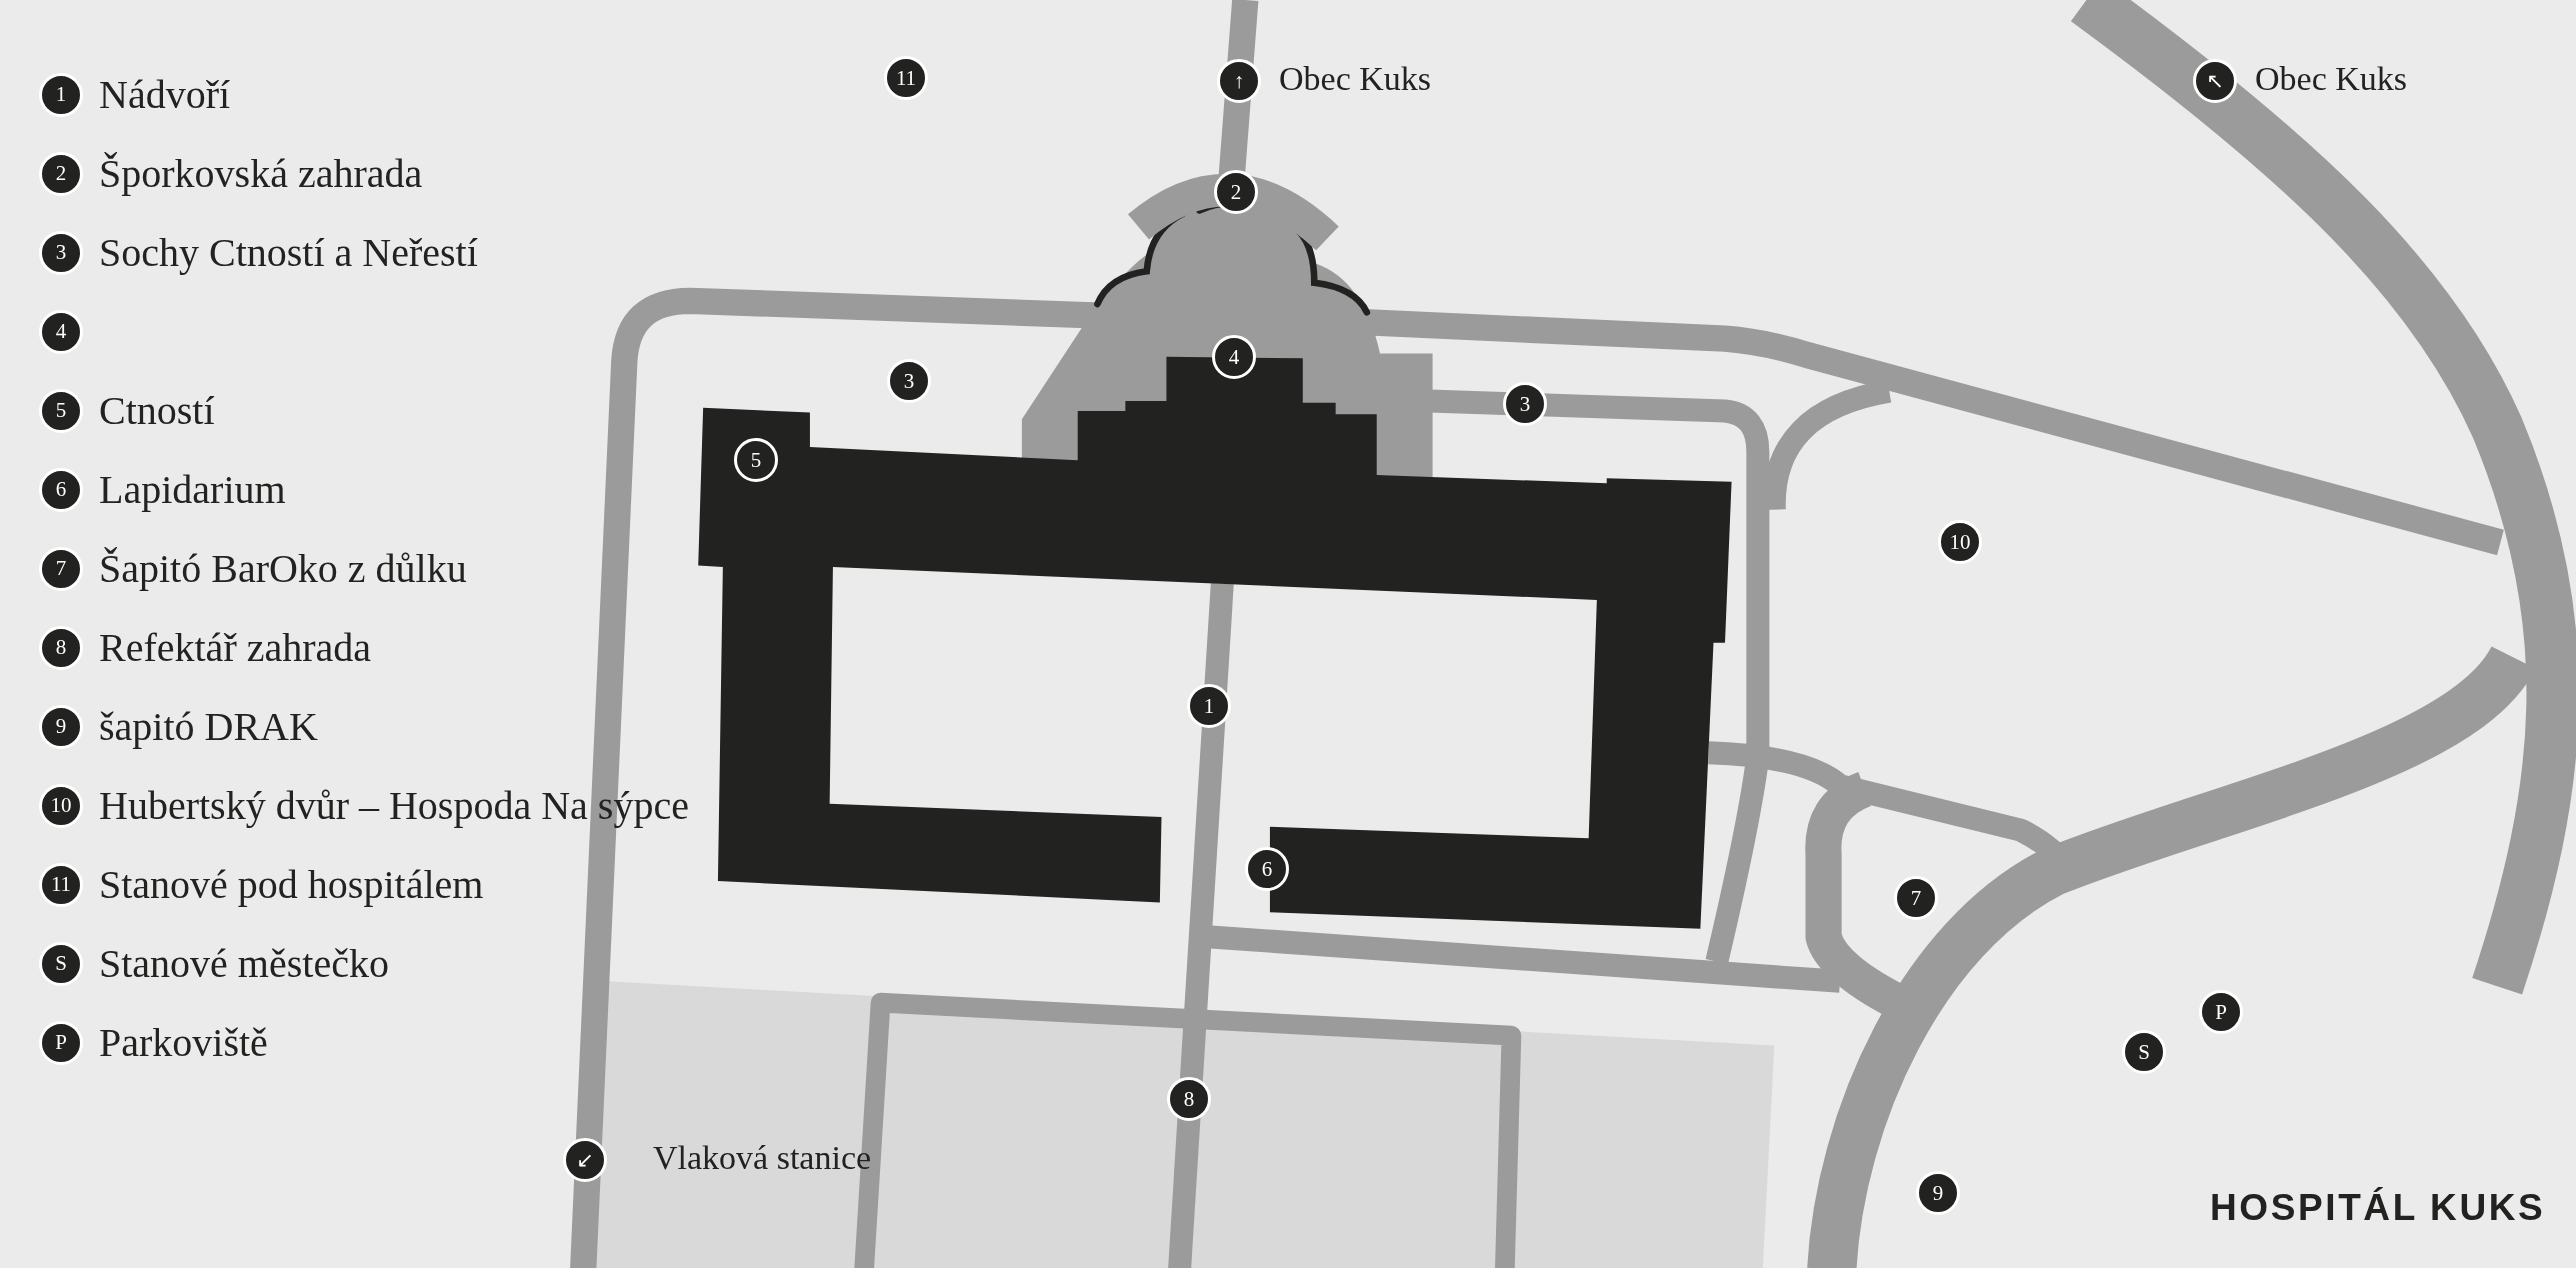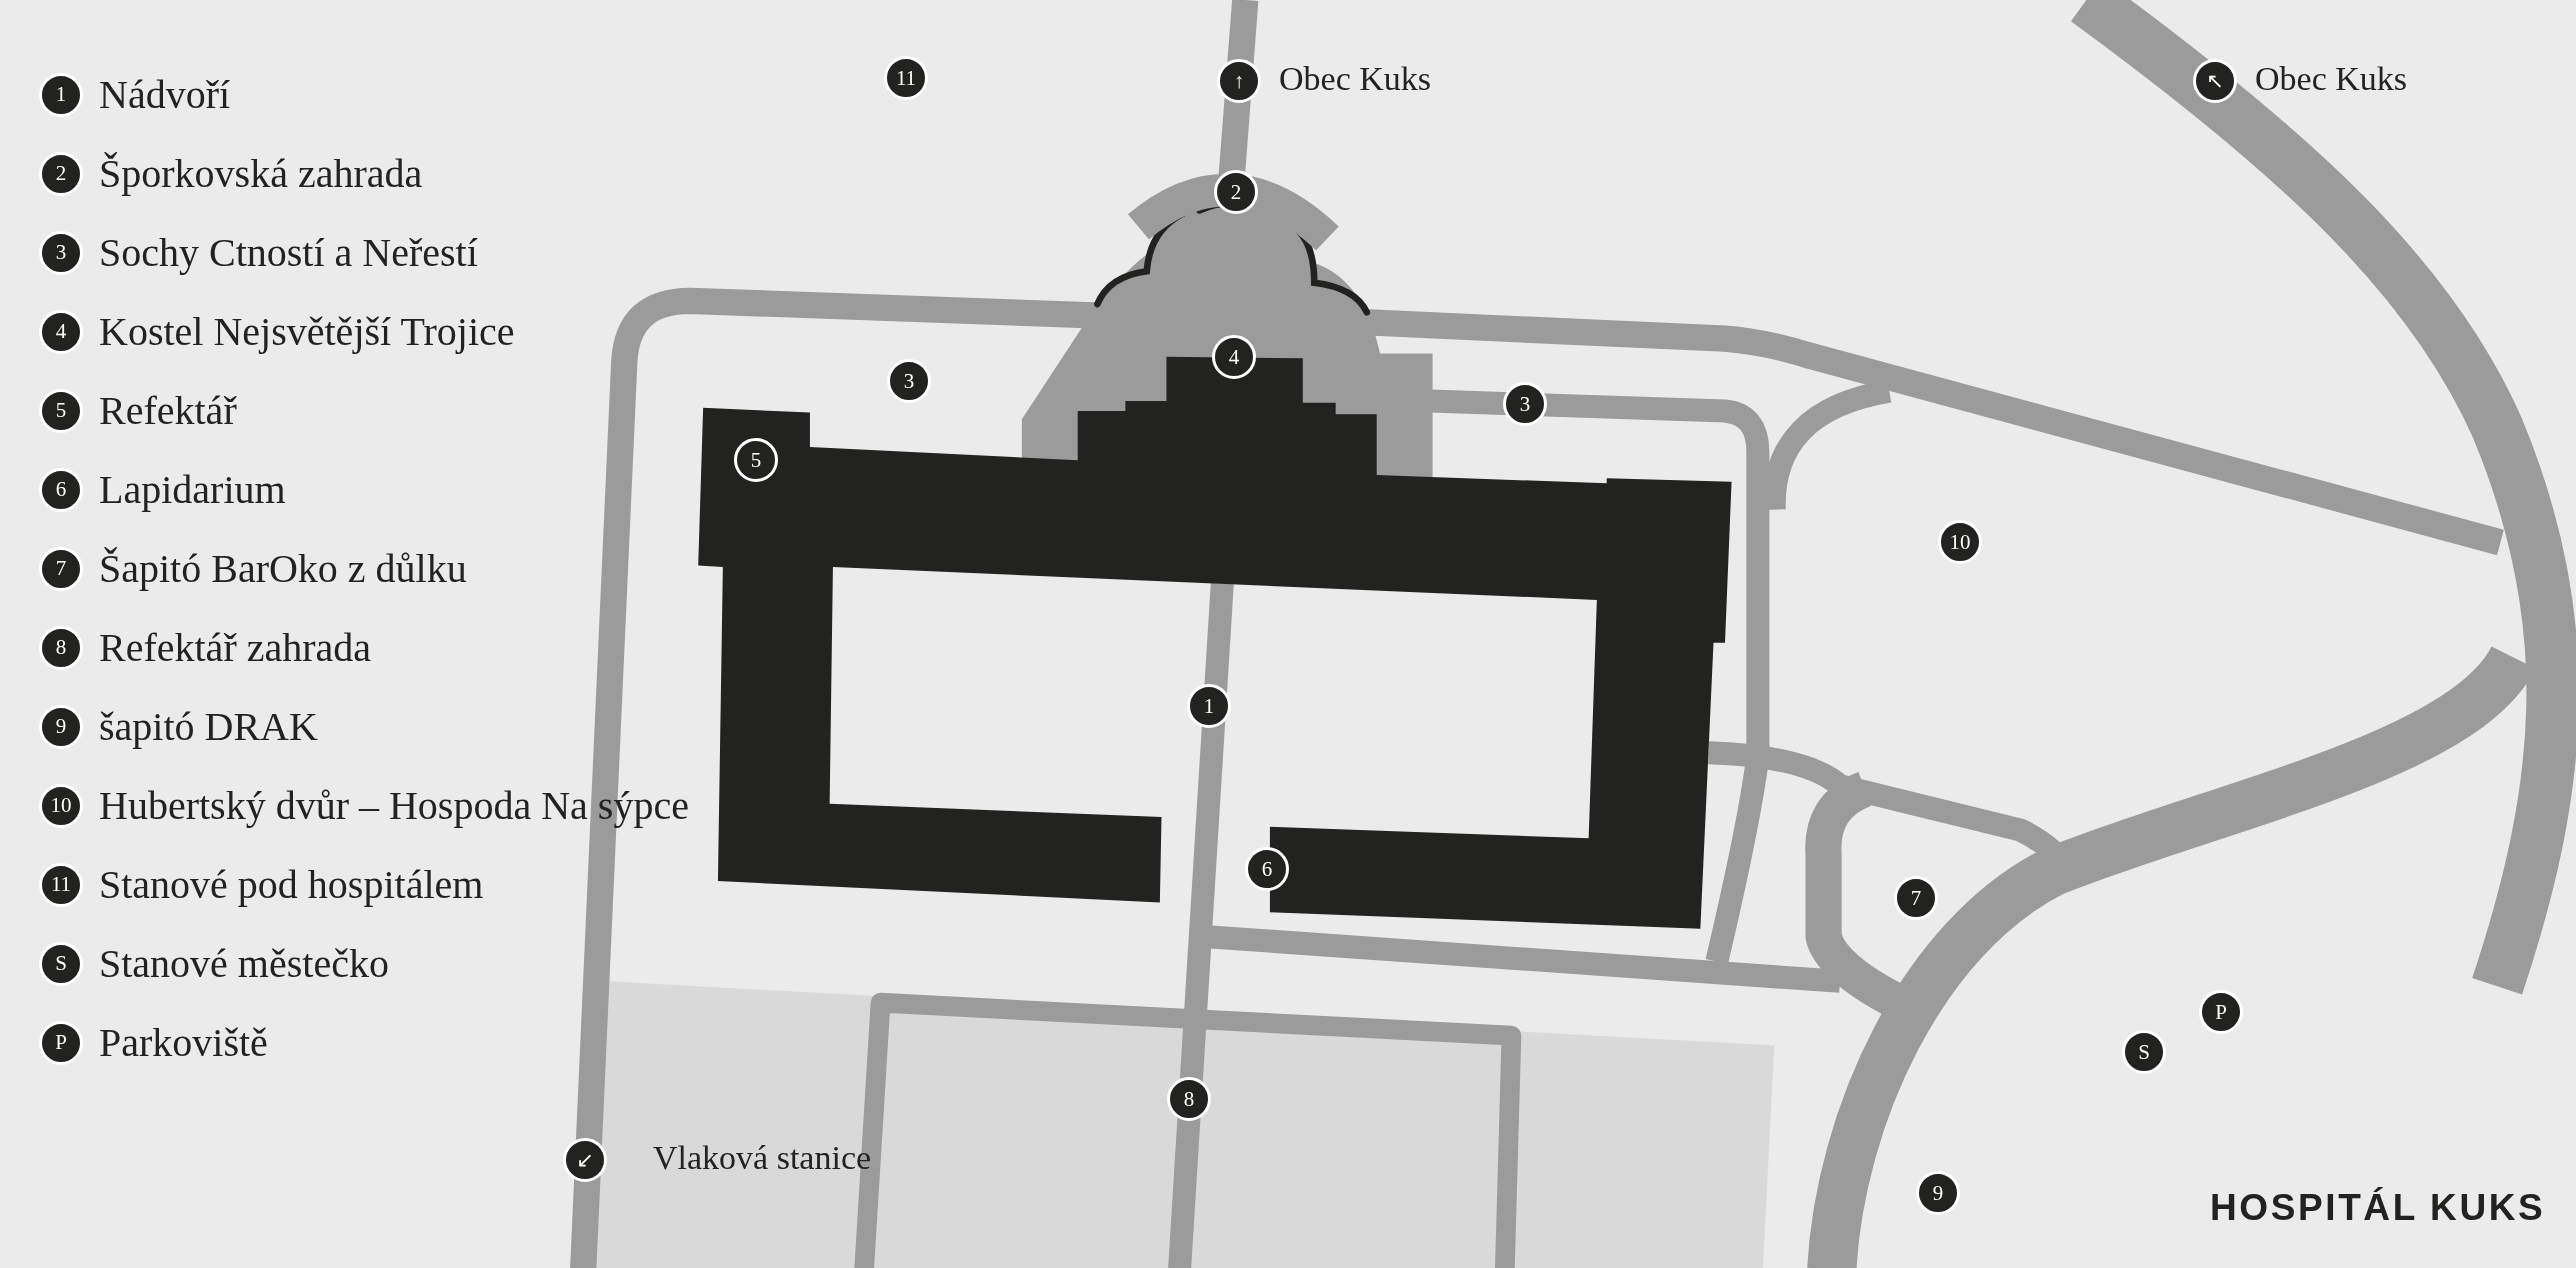--- a/index.html
+++ b/index.html
@@ -59,25 +59,24 @@
     <div class="legend-item">
       <span class="badge">2</span>
       <span class="legend-label">Šporkovská zahrada</span>
     </div>
     <div class="legend-item">
       <span class="badge">3</span>
       <span class="legend-label">Sochy Ctností a Neřestí</span>
     </div>
     <div class="legend-item">
       <span class="badge">4</span>
-      <span class="legend-label">Kostel Nejsvětější Trojice</span>
     </div>
     <div class="legend-item">
       <span class="badge">5</span>
-      <span class="legend-label">Refektář</span>
+      <span class="legend-label">Ctností</span>
     </div>
     <div class="legend-item">
       <span class="badge">6</span>
       <span class="legend-label">Lapidarium</span>
     </div>
     <div class="legend-item">
       <span class="badge">7</span>
       <span class="legend-label">Šapitó BarOko z důlku</span>
     </div>
     <div class="legend-item">

